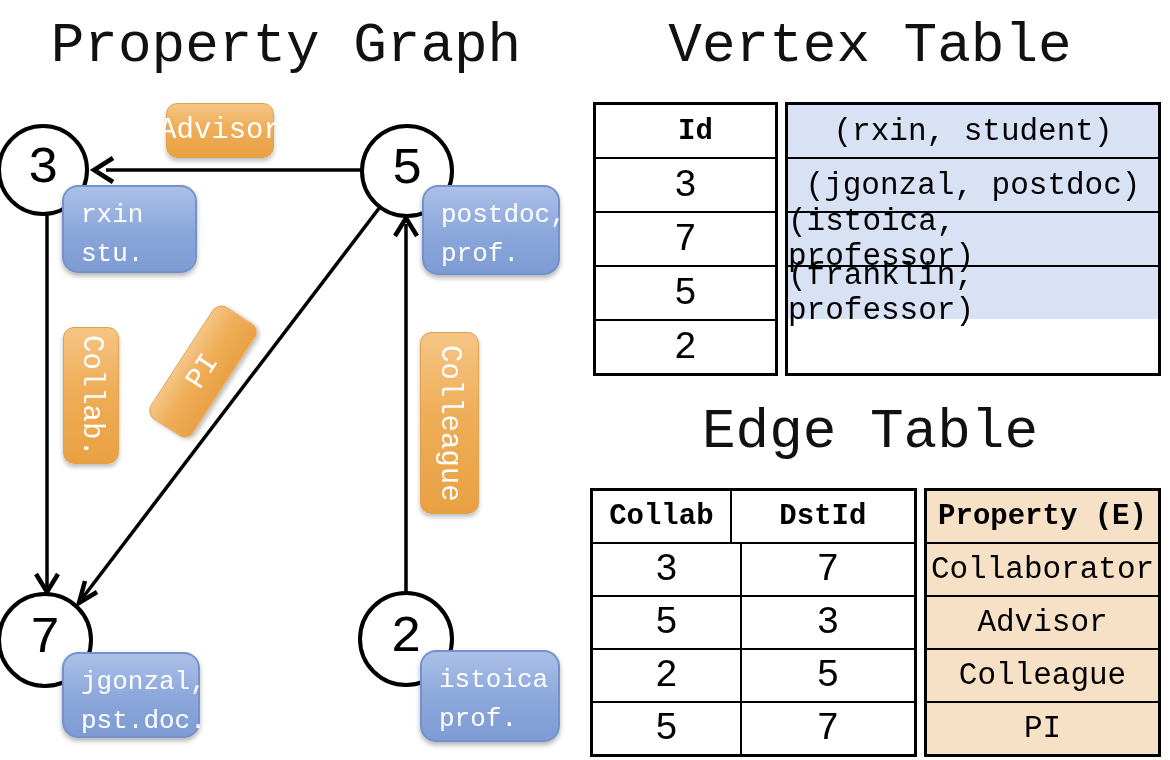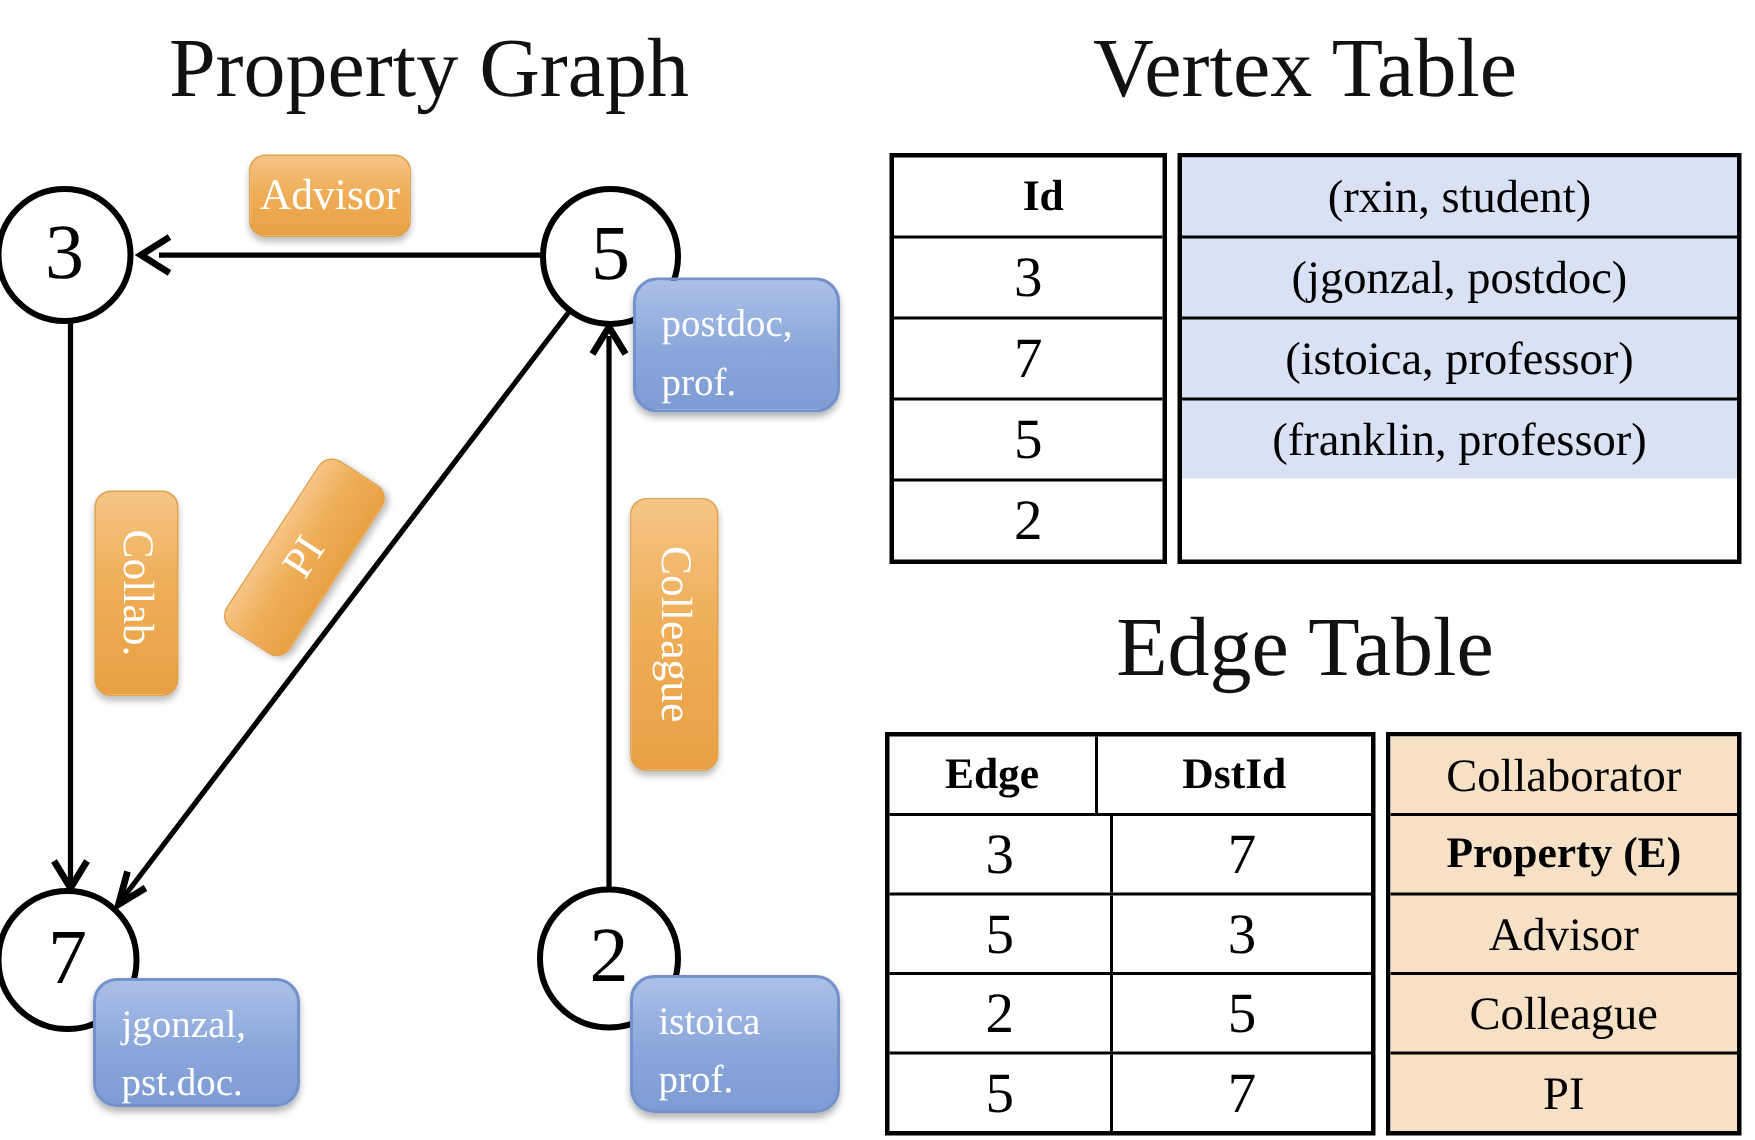--- a/index.html
+++ b/index.html
@@ -1,18 +1,18 @@
 <!DOCTYPE html>
 <html><head>
 <meta charset="utf-8">
 <style>
   html,body{margin:0;padding:0;background:#ffffff;}
   #canvas{
     position:relative; width:1170px; height:760px; overflow:hidden;
-    background:#ffffff; font-family:Liberation Serif, serif; color:#000;
+    background:#ffffff; font-family:Liberation Mono, monospace; color:#000;
   }
   .title{
     position:absolute; text-align:center; font-size:56px; font-weight:300;
     letter-spacing:0px; color:#111; white-space:nowrap;
   }
   
   #graph-svg{position:absolute; left:0; top:0;}
   .node-num{
     position:absolute; text-align:center; font-size:52px; font-weight:300; color:#000;
   }
@@ -77,20 +77,24 @@
   <div class="node-num" style="left:8px; top:139px; width:70px;">3</div>
   <div class="node-num" style="left:372px; top:140px; width:70px;">5</div>
   <div class="node-num" style="left:10px; top:609px; width:70px;">7</div>
   <div class="node-num" style="left:371px; top:608px; width:70px;">2</div>
 
   <div class="edge-label" style="left:166px; top:103px; width:106px; height:53px;">Advisor</div>
   <div class="edge-label vertical" style="left:63px; top:327px; width:54px; height:135px;">Collab.</div>
   <div class="edge-label" style="left:136px; top:346px; width:132px; height:49px; transform:rotate(-57deg);">PI</div>
   <div class="edge-label vertical" style="left:420px; top:332px; width:57px; height:180px;">Colleague</div>
 
+  <div class="vertex-box" style="left:62px; top:185px; width:135px; height:88px;">
+    <div>rxin</div>
+    <div>stu.</div>
+  </div>
   <div class="vertex-box" style="left:422px; top:185px; width:138px; height:90px;">
     <div>postdoc,</div>
     <div>prof.</div>
   </div>
   <div class="vertex-box" style="left:62px; top:652px; width:138px; height:86px;">
     <div>jgonzal,</div>
     <div>pst.doc.</div>
   </div>
   <div class="vertex-box" style="left:420px; top:650px; width:140px; height:92px;">
     <div>istoica</div>
@@ -113,42 +117,42 @@
       <div class="cell txt vfill" style="height:52px;">(istoica, professor)</div>
       <div class="cell txt vfill" style="height:52px;">(franklin, professor)</div>
     </div>
   </div>
 
   <div class="title" style="left:580px; top:400px; width:580px;">Edge Table</div>
 
   <div class="tbl" style="left:590px; top:488px;">
     <div class="tcol" style="width:321px;">
       <div class="pair-row" style="height:51px;">
-        <div class="cell hdr src" style="width:147px; height:51px;">Edge</div>
+        <div class="cell hdr src" style="width:147px; height:51px;">Collab</div>
         <div class="cell hdr" style="width:196px; height:51px;">DstId</div>
       </div>
       <div class="pair-row" style="height:51px;">
         <div class="cell num src" style="width:147px; height:51px;">3</div>
         <div class="cell num" style="width:172px; height:51px;">7</div>
       </div>
       <div class="pair-row" style="height:51px;">
         <div class="cell num src" style="width:147px; height:51px;">5</div>
         <div class="cell num" style="width:172px; height:51px;">3</div>
       </div>
       <div class="pair-row" style="height:51px;">
         <div class="cell num src" style="width:147px; height:51px;">2</div>
         <div class="cell num" style="width:172px; height:51px;">5</div>
       </div>
       <div class="pair-row" style="height:51px;">
         <div class="cell num src" style="width:147px; height:51px;">5</div>
         <div class="cell num" style="width:172px; height:51px;">7</div>
       </div>
     </div>
     <div class="tcol" style="width:231px;">
+      <div class="cell hdr efill" style="height:51px;">Property (E)</div>
       <div class="cell txt efill" style="height:51px;">Collaborator</div>
-      <div class="cell hdr efill" style="height:51px;">Property (E)</div>
       <div class="cell txt efill" style="height:51px;">Advisor</div>
       <div class="cell txt efill" style="height:51px;">Colleague</div>
       <div class="cell txt efill" style="height:51px;">PI</div>
     </div>
   </div>
 
 </div>
 
 </body></html>

